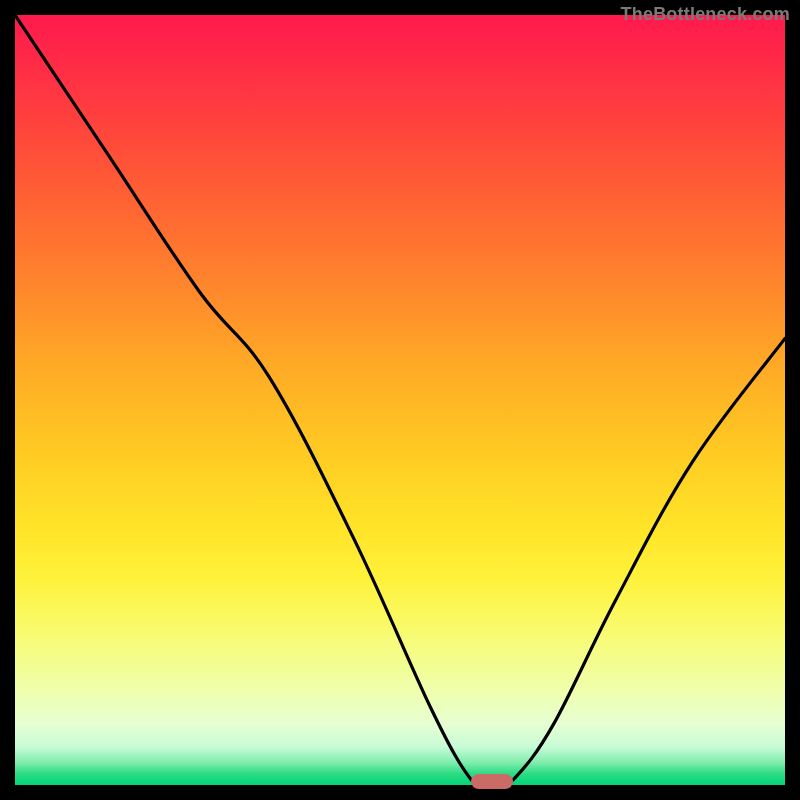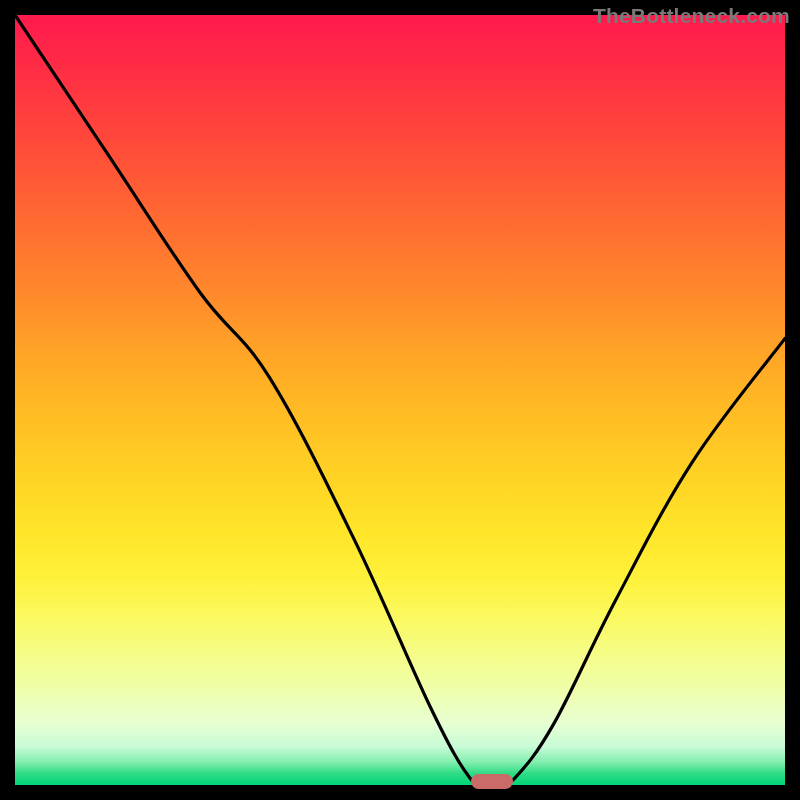--- a/index.html
+++ b/index.html
@@ -42,21 +42,21 @@
       #84eeaf 97%,
       #2fdc85 98.5%,
       #00d577 100%
     );
   }
   .watermark {
     position: absolute;
     top: 4px;
     right: 10px;
     font-family: Arial, Helvetica, sans-serif;
-    font-size: 21px;
+    font-size: 18px;
     font-weight: 600;
     color: #7a7a7a;
     letter-spacing: 0.2px;
     user-select: none;
   }
   svg.curve {
     position: absolute;
     left: 15px;
     top: 15px;
     width: 770px;

